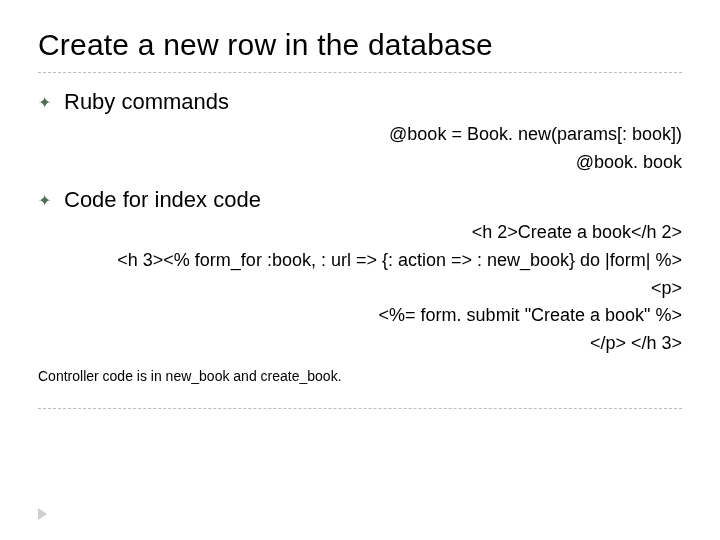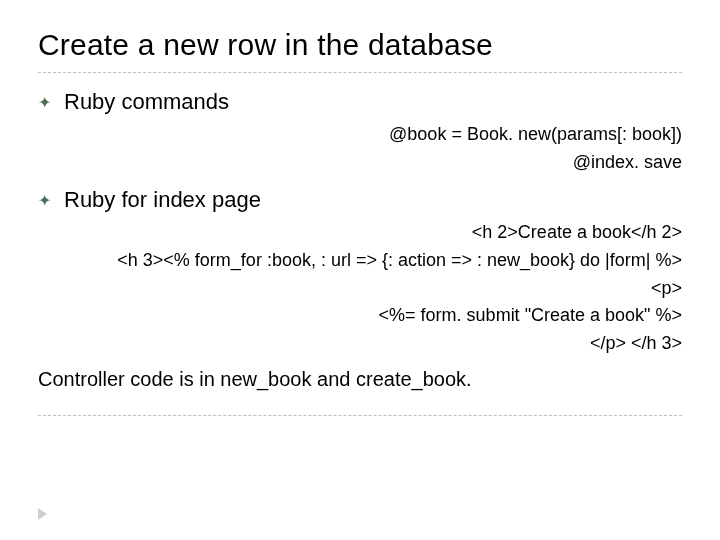--- a/index.html
+++ b/index.html
@@ -14,21 +14,21 @@
   .item { position:relative; padding-left:26px; margin-bottom:6px; }
   .bullet {
     position:absolute; left:0; top:6px;
     font-size:16px; color:#4f6d56; line-height:1;
   }
   .head { font-size:22px; font-weight:400; margin-bottom:6px; }
   .body { font-size:18px; line-height:1.55; padding-left:26px; margin-bottom:10px;text-align:right; }
   .body .line { display:block; }
   .in1 { padding-left:36px; }
   .in2 { padding-left:60px; }
-  .footer-line { font-size:20px; font-weight:400; margin-top:8px; }
+  .footer-line { font-size:14px; font-weight:400; margin-top:8px; }
   .dash-rule { border-top:1px dashed #bdbdbd; margin-top:24px; }
   .corner {
     position:absolute; left:38px; bottom:20px;
     width:0; height:0;
     border-top:6px solid transparent;
     border-bottom:6px solid transparent;
     border-left:9px solid #cfcfcf;
   }
   .page { position:relative; width:720px; height:540px; }
 </style>
@@ -38,26 +38,26 @@
 <div class="slide">
 
   <h1 class="title">Create a new row in the database</h1>
 
   <div class="item">
     <span class="bullet">✦</span>
     <div class="head">Ruby commands</div>
   </div>
   <div class="body">
     <span class="line">@book = Book. new(params[: book])</span>
-    <span class="line">@index. save</span>
+    <span class="line">@book. book</span>
   </div>
 
   <div class="item">
     <span class="bullet">✦</span>
-    <div class="head">Ruby for index page</div>
+    <div class="head">Code for index code</div>
   </div>
   <div class="body">
     <span class="line">&lt;h 2&gt;Create a book&lt;/h 2&gt;</span>
     <span class="line">&lt;h 3&gt;&lt;% form_for :book, : url =&gt; {: action =&gt; : new_book} do |form| %&gt;</span>
     <span class="line in1">&lt;p&gt;</span>
     <span class="line in2">&lt;%= form. submit "Create a book" %&gt;</span>
     <span class="line in1">&lt;/p&gt; &lt;/h 3&gt;</span>
   </div>
 
   <div class="footer-line">Controller code is in new_book and create_book.</div>

